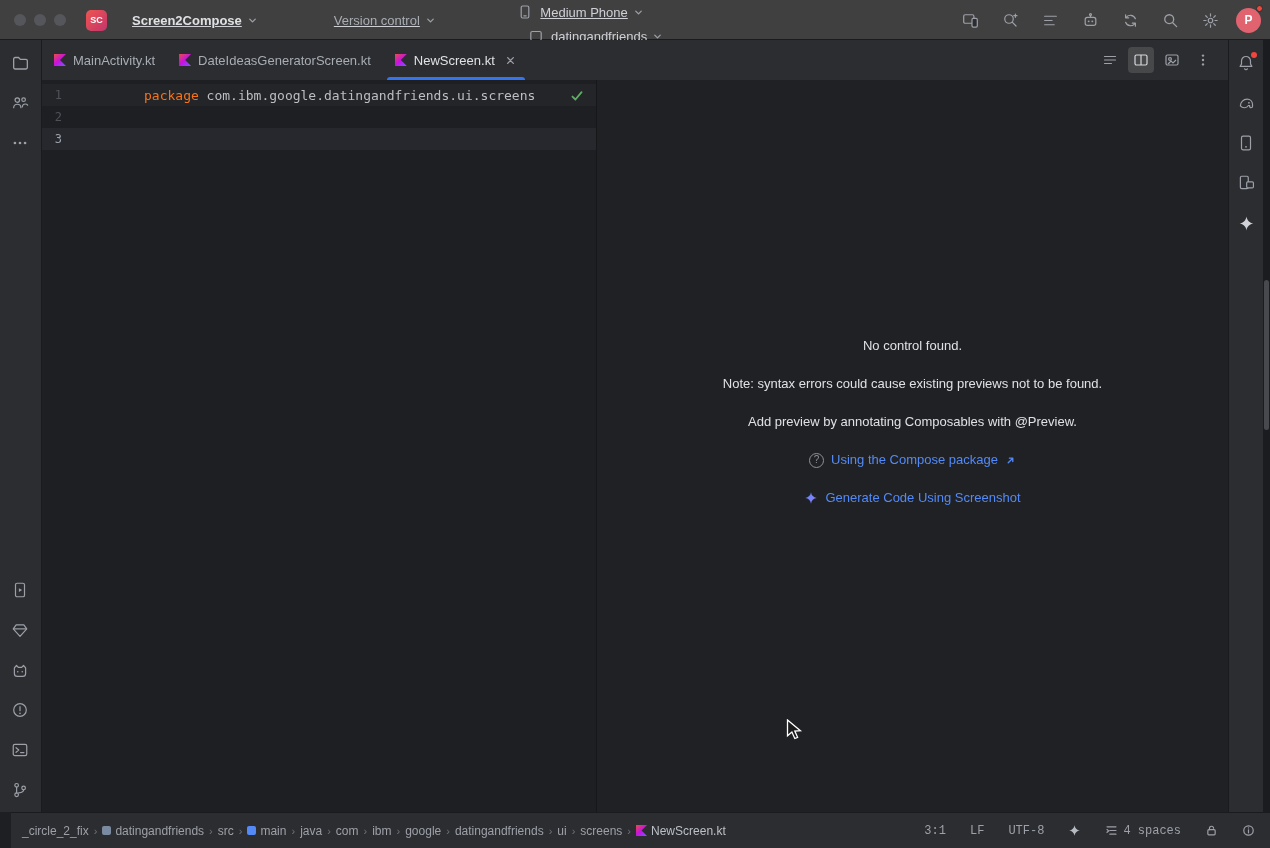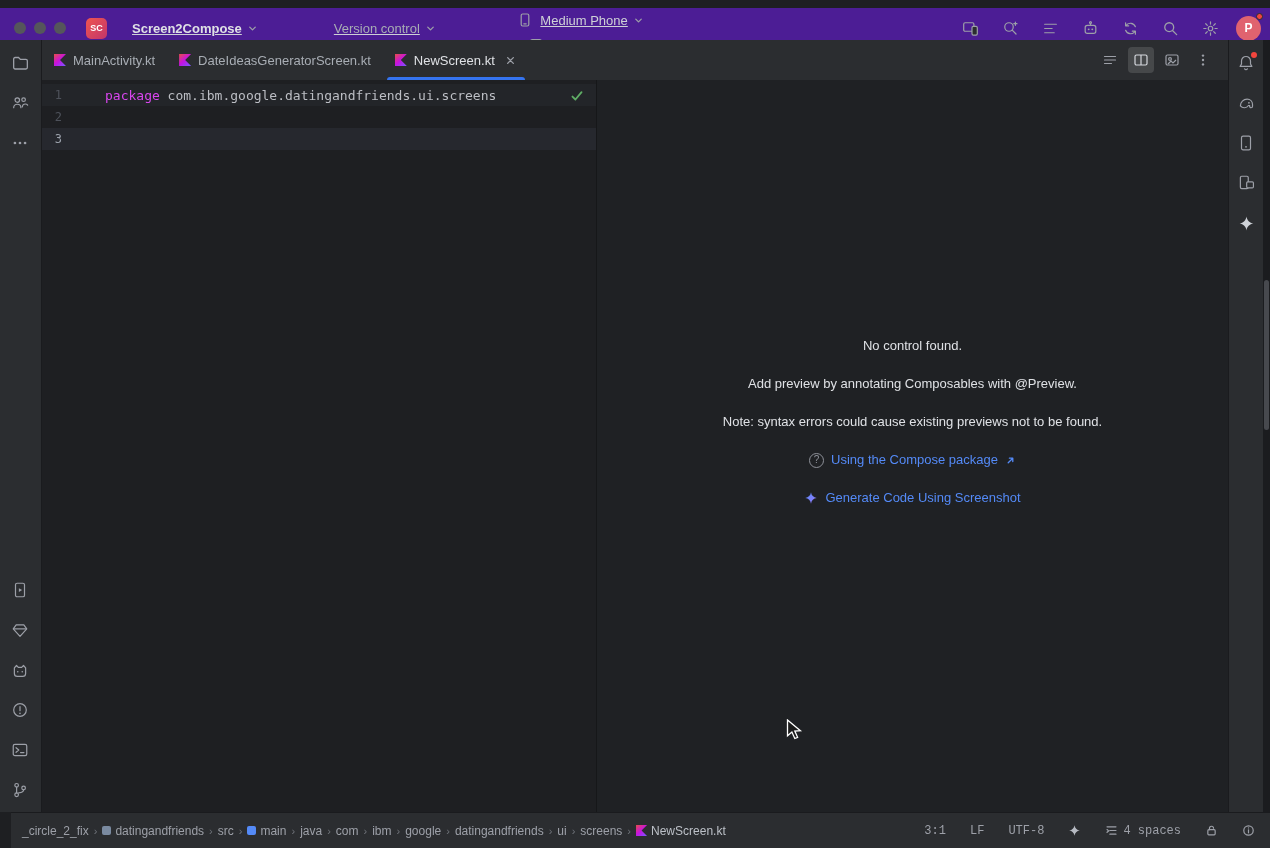--- a/index.html
+++ b/index.html
@@ -11,22 +11,22 @@
   }
   #app { position:absolute; inset:0; }
 
   
   .ic { display:block; }
   .ic * { vector-effect:non-scaling-stroke; }
   .ibtn { display:flex; align-items:center; justify-content:center; color:#9da0a8;
           border-radius:4px; cursor:default; }
 
   
-  #titlebar { position:absolute; top:8px; left:0; right:0; height:40px;
-    background:#4c1d95; border-bottom:1px solid #1a1b1e; }
+  #titlebar { position:absolute; top:0; left:0; right:0; height:40px;
+    background:#404040; border-bottom:1px solid #1a1b1e; }
   .tl-left { position:absolute; left:14px; top:0; height:40px; display:flex; align-items:center; }
   .traffic { display:flex; gap:8px; margin-right:20px; }
   .tl-dot { width:12px; height:12px; border-radius:50%; background:#55565b; }
   .proj-badge { width:21px; height:21px; border-radius:5px;
     background:linear-gradient(135deg,#ef5550,#c2356b);
     color:#fff; font-size:9px; font-weight:bold; display:flex; align-items:center; justify-content:center; }
   .tl-name { margin-left:9px; font-size:13px; font-weight:600; color:#dfe1e5; }
   .tl-vc { margin-left:44px; font-size:13px; color:#a8adb4; }
   .chev { margin-left:5px; color:#9da0a8; }
   .tl-center { position:absolute; left:482px; top:0; height:40px; display:flex; align-items:center;flex-direction:column; }
@@ -75,21 +75,21 @@
   #divider { position:absolute; left:554px; top:0; bottom:0; width:1px; background:#161719; }
   #preview { position:absolute; left:555px; right:0; top:0; bottom:0; background:#1f2124; }
 
   .code-row { position:absolute; left:0; right:0; height:22px; display:flex; align-items:center;
     font-family:"DejaVu Sans Mono", monospace; font-size:13px; }
   .code-row.hl1 { background:#232529; }
   .code-row.hl3 { background:#26282e; }
   .ln { width:20px; text-align:right; color:#4e525b; font-size:12px; flex:none; }
   .code-row.hl3 .ln { color:#9ba1ab; }
   .code { margin-left:43px; white-space:pre; }
-  .kw { color:#d946ef; }
+  .kw { color:#f97316;margin-left:39px; }
   .plain { color:#bcbec4; }
   #inspect-widget { position:absolute; top:7px; right:10px; width:18px; height:18px;
     display:flex; align-items:center; justify-content:center; }
 
   #preview-msg { position:absolute; left:0; right:0; top:256px;
     display:flex; flex-direction:column; align-items:center; gap:18px; }
   .pmsg { font-size:13px; color:#dfe1e5; line-height:20px; }
   .plink-row { display:flex; align-items:center; gap:7px; line-height:20px; }
   .plink { font-size:13px; color:#548af7; }
   .q-icon { width:15px; height:15px; border:1.2px solid #8e9199; border-radius:50%;
@@ -470,22 +470,22 @@
             </svg>
         </span>
       </div>
     </section>
 
     <div id="divider"></div>
 
     <section id="preview">
       <div id="preview-msg">
         <div class="pmsg">No control found.</div>
+        <div class="pmsg">Note: syntax errors could cause existing previews not to be found.</div>
         <div class="pmsg">Add preview by annotating Composables with @Preview.</div>
-        <div class="pmsg">Note: syntax errors could cause existing previews not to be found.</div>
         <div class="plink-row">
           <span class="q-icon">
               <span>?</span>
             </span>
           <span class="plink">Using the Compose package</span>
           <span style="color:#548af7">
             <svg class="ic" width="11" height="11" viewBox="0 0 12 12" fill="none" stroke="currentColor" stroke-width="1.3" stroke-linecap="round" stroke-linejoin="round">
                 <path d="M3.5 8.5l5-5M4.8 3.5H8.5v3.7"></path>
               </svg>
           </span>

